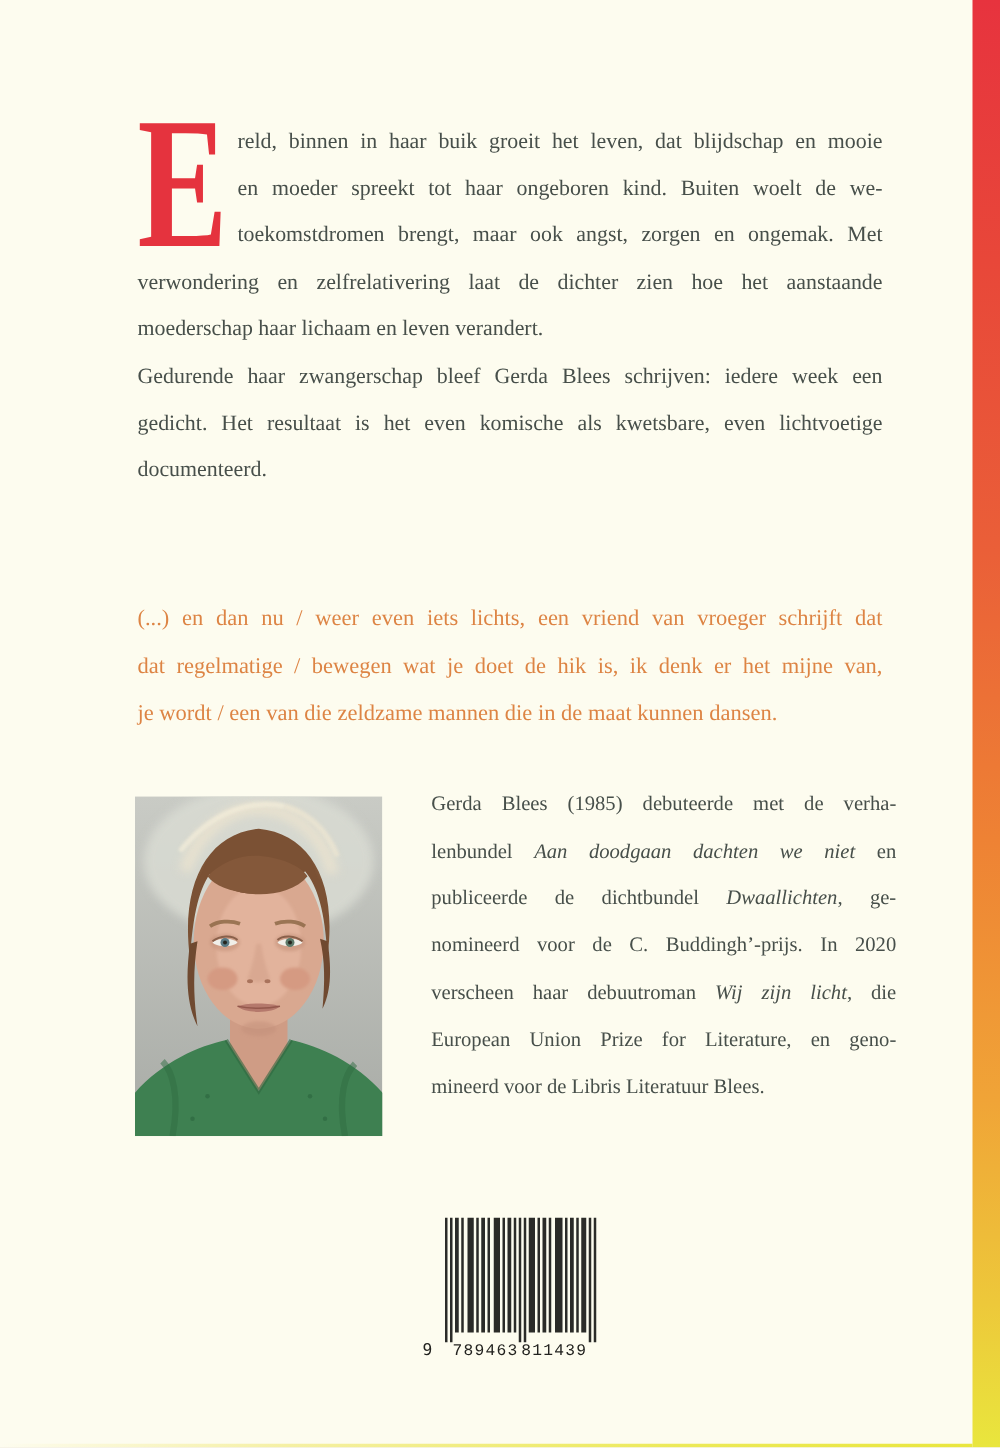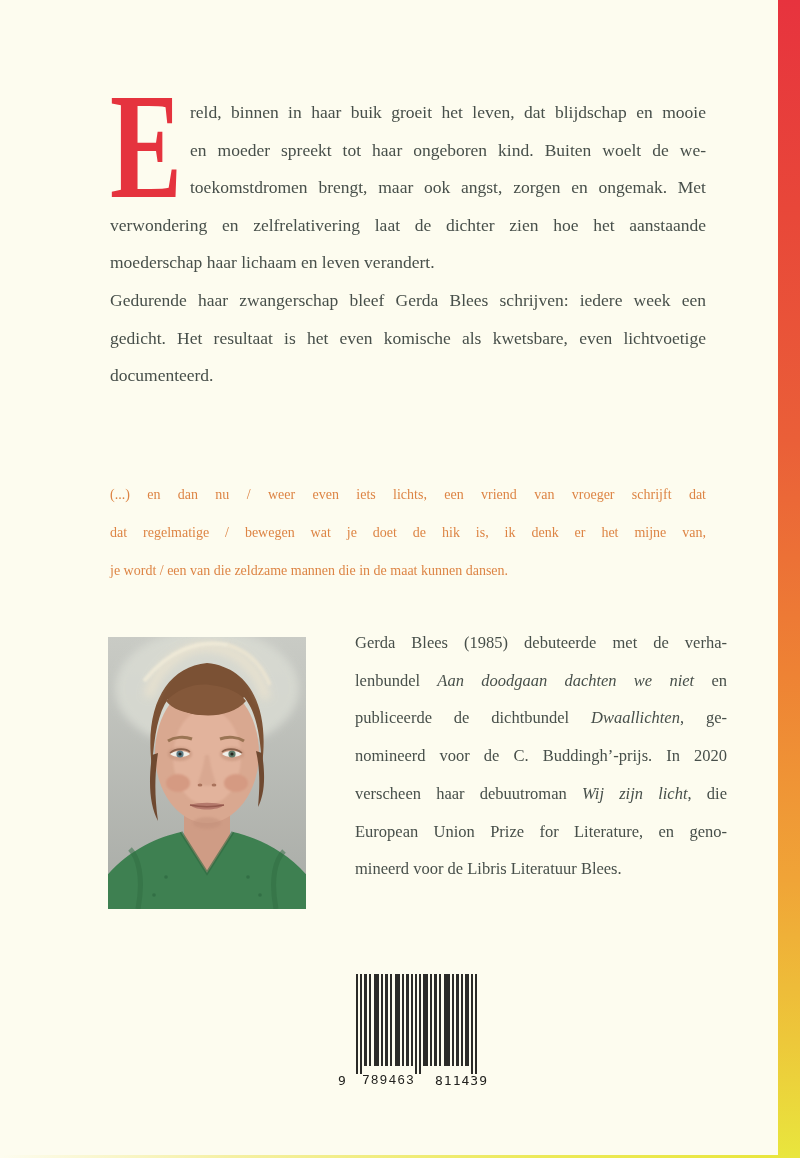--- a/index.html
+++ b/index.html
@@ -17,35 +17,35 @@
     font-size:17.5px;line-height:37.6px;}
   .bl{text-align:justify;text-align-last:justify;}
   .bl.end{text-align-last:left;}
   .it{font-style:italic;}
 
   .dropcap{float:left;width:80px;height:108px;}
   .dropcap text{font-family:"Liberation Serif",serif;font-weight:bold;font-size:150px;fill:#e5333e;}
 
   
   .quote{position:absolute;left:110px;top:476px;width:596px;color:#dd8444;
-    font-size:14px;line-height:37.8px;}
+    font-size:18px;line-height:37.8px;}
 
   
   .photo{position:absolute;left:108px;top:637px;width:198px;height:272px;overflow:hidden;}
-  .bio{position:absolute;left:355px;top:624px;width:372px;color:#474f4a;
+  .bio{position:absolute;left:345px;top:624px;width:372px;color:#474f4a;
     font-size:16.5px;line-height:37.7px;}
 
   
   .barcode{position:absolute;left:338px;top:974px;width:150px;height:116px;}
   .barcode svg{position:absolute;left:0;top:0;}
   .isbn-row{position:absolute;left:0;top:99px;width:150px;height:16px;
     font-family:"DejaVu Sans Mono",monospace;font-size:13px;color:#22221f;}
   .isbn-row .d9{position:absolute;left:0;width:14px;text-align:left;}
   .isbn-row .g1{position:absolute;left:24px;width:52px;text-align:center;letter-spacing:1px;font-family:Liberation Mono, monospace;}
-  .isbn-row .g2{position:absolute;left:97px;width:50px;text-align:right;letter-spacing:1px;}
+  .isbn-row .g2{position:absolute;left:79px;width:50px;text-align:right;letter-spacing:1px;font-family:Liberation Mono, monospace;}
 </style>
 </head>
 <body>
 
 <div class="cover">
 
   <div class="edge-right"></div>
   <div class="edge-bottom"></div>
 
   <section class="blurb">

